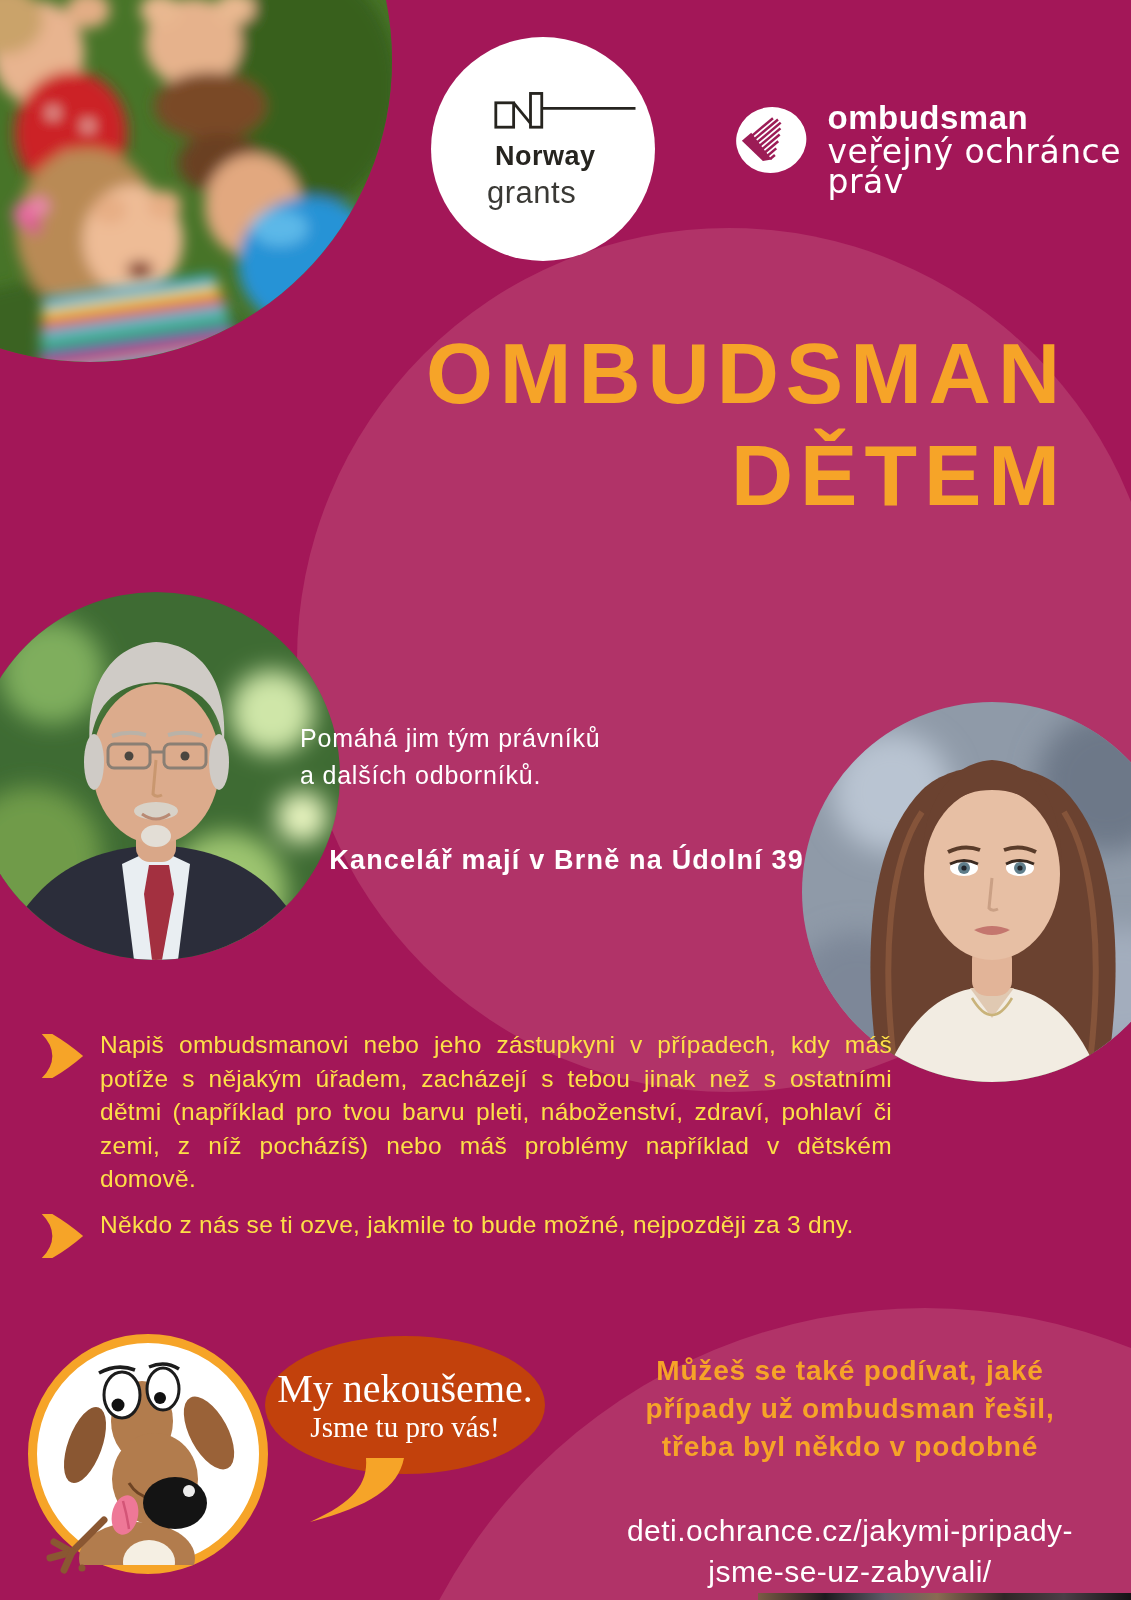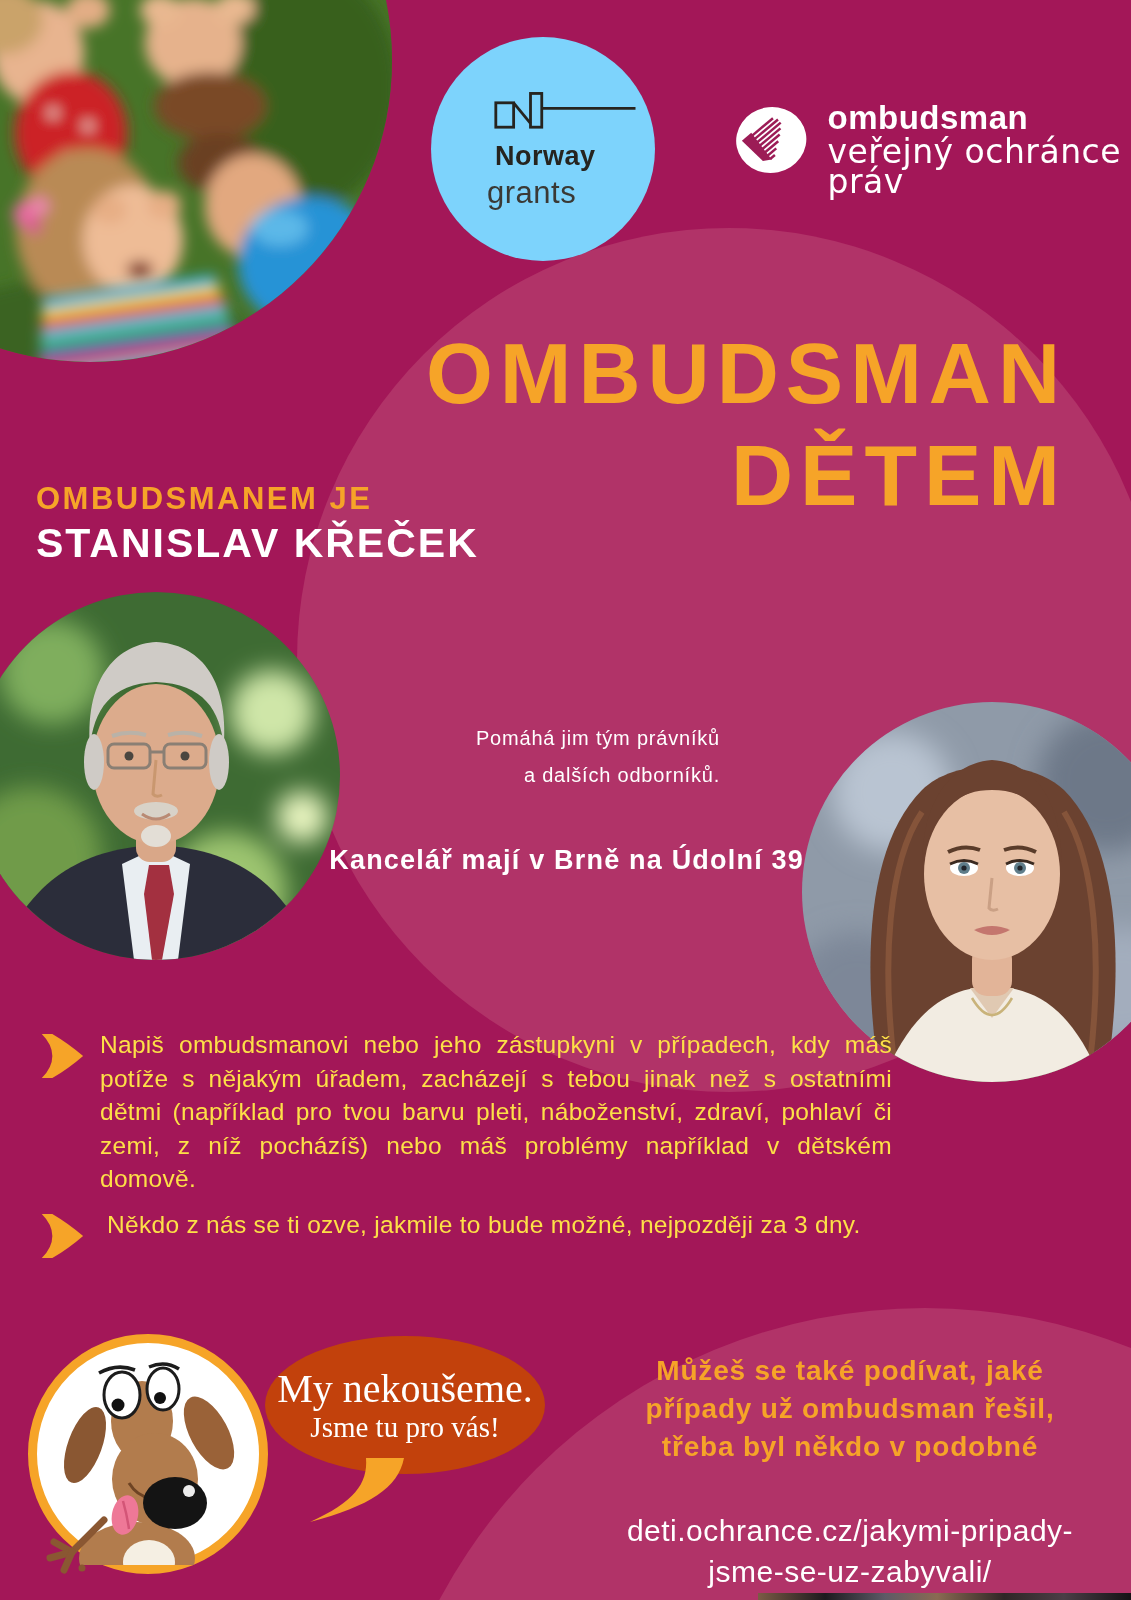--- a/index.html
+++ b/index.html
@@ -14,49 +14,49 @@
   .bg-circle{position:absolute;border-radius:50%;background:#b13368;z-index:0;}
   .bg-circle.main{left:297px;top:228px;width:864px;height:864px;}
   .bg-circle.bottom{left:375px;top:1308px;width:1100px;height:1100px;}
   
   .photo-circle{position:absolute;border-radius:50%;overflow:hidden;z-index:2;}
   .photo-circle svg{display:block;width:100%;height:100%;}
   .ph-children{left:-212px;top:-242px;width:604px;height:604px;}
   .ph-krecek{left:-28px;top:592px;width:368px;height:368px;}
   .ph-monika{left:802px;top:702px;width:380px;height:380px;}
   
-  .norway{left:431px;top:37px;width:224px;height:224px;border-radius:50%;background:#7dd3fc;z-index:3;}
+  .norway{left:431px;top:37px;width:224px;height:224px;border-radius:50%;background:#ffffff;z-index:3;}
   .norway .mark{position:absolute;left:62px;top:54px;}
   .norway .nm{position:absolute;left:64px;top:104px;font-size:27px;font-weight:bold;color:#26241f;letter-spacing:0.5px;}
   .norway .gr{position:absolute;left:56px;top:138px;font-size:31px;color:#3a3935;letter-spacing:0.5px;}
   
   .omb{left:733px;top:93px;z-index:3;display:flex;align-items:flex-start;}
   .omb .txt{margin-left:18px;padding-top:6px;color:#ffffff;}
   .omb .t1{font-size:33px;font-weight:bold;line-height:38px;letter-spacing:0.5px;}
   .omb .t2{font-size:33px;font-weight:400;line-height:30px;letter-spacing:0.5px;font-family:"DejaVu Sans","Liberation Sans",sans-serif;}
   
   .title{right:64px;top:322px;text-align:right;color:#f6a428;font-weight:800;
          font-size:86px;line-height:102px;letter-spacing:7px;z-index:3;white-space:nowrap;}
   
   .nameblock{z-index:3;}
   .nameblock .lbl{font-size:31px;font-weight:bold;color:#f6a428;letter-spacing:2.5px;}
   .nameblock .nm{font-size:41px;font-weight:bold;color:#ffffff;letter-spacing:2px;margin-top:3px;}
   .name-left{left:36px;top:481px;}
   .name-right{right:39px;top:588px;text-align:right;}
   
-  .team-note{left:300px;top:720px;width:420px;text-align:right;color:#ffffff;
-             font-size:20px;line-height:37px;letter-spacing:0.8px;z-index:3;}
+  .team-note{left:300px;top:720px;width:420px;text-align:left;color:#ffffff;
+             font-size:25px;line-height:37px;letter-spacing:0.8px;z-index:3;}
   .office-note{left:264px;top:845px;width:540px;text-align:right;color:#ffffff;
                font-size:27px;font-weight:bold;letter-spacing:1.2px;z-index:3;}
   
   .bullet{position:absolute;left:36px;display:flex;align-items:flex-start;z-index:3;}
   .bullet .chev{flex:0 0 auto;margin-top:2px;}
   .bullet p{margin:0 0 0 14px;width:792px;color:#fde047;font-size:24.5px;line-height:33.5px;letter-spacing:0.3px;}
   .bullet.b1{top:1028px;} .bullet.b1 p{text-align:justify;}
-  .bullet.b2{top:1208px;gap:7px;}
+  .bullet.b2{top:1208px;}
   
   .dog{left:28px;top:1334px;width:222px;height:222px;border-radius:50%;
        background:#ffffff;border:9px solid #f6a428;z-index:3;}
   .dog svg{position:absolute;left:0;top:0;width:222px;height:222px;}
   .paw{left:44px;top:1512px;width:74px;height:74px;z-index:3;}
   
   .bubble{left:265px;top:1336px;width:280px;height:138px;background:#c2410c;border-radius:50%;
           z-index:3;display:flex;flex-direction:column;justify-content:center;align-items:center;
           color:#ffffff;font-family:"Liberation Serif","DejaVu Serif",serif;}
   .bubble .l1{font-size:40px;line-height:44px;}
@@ -160,24 +160,20 @@
       <div class="t1">ombudsman</div>
       <div class="t2">veřejný ochránce práv</div>
     </div>
   </div>
 
   <div class="abs title">
     <div>OMBUDSMAN</div>
     <div>DĚTEM</div>
   </div>
 
-  <div class="abs nameblock name-left">
-    <div class="lbl">OMBUDSMANEM JE</div>
-    <div class="nm">STANISLAV KŘEČEK</div>
-  </div>
 
 
   <div class="photo-circle ph-krecek">
     <svg viewBox="0 0 368 368">
       <defs>
           <filter id="bl2" x="-30%" y="-30%" width="160%" height="160%">
             <feGaussianBlur stdDeviation="12"></feGaussianBlur>
           </filter>
         </defs>
       <rect width="368" height="368" fill="#3e6b33"></rect>

